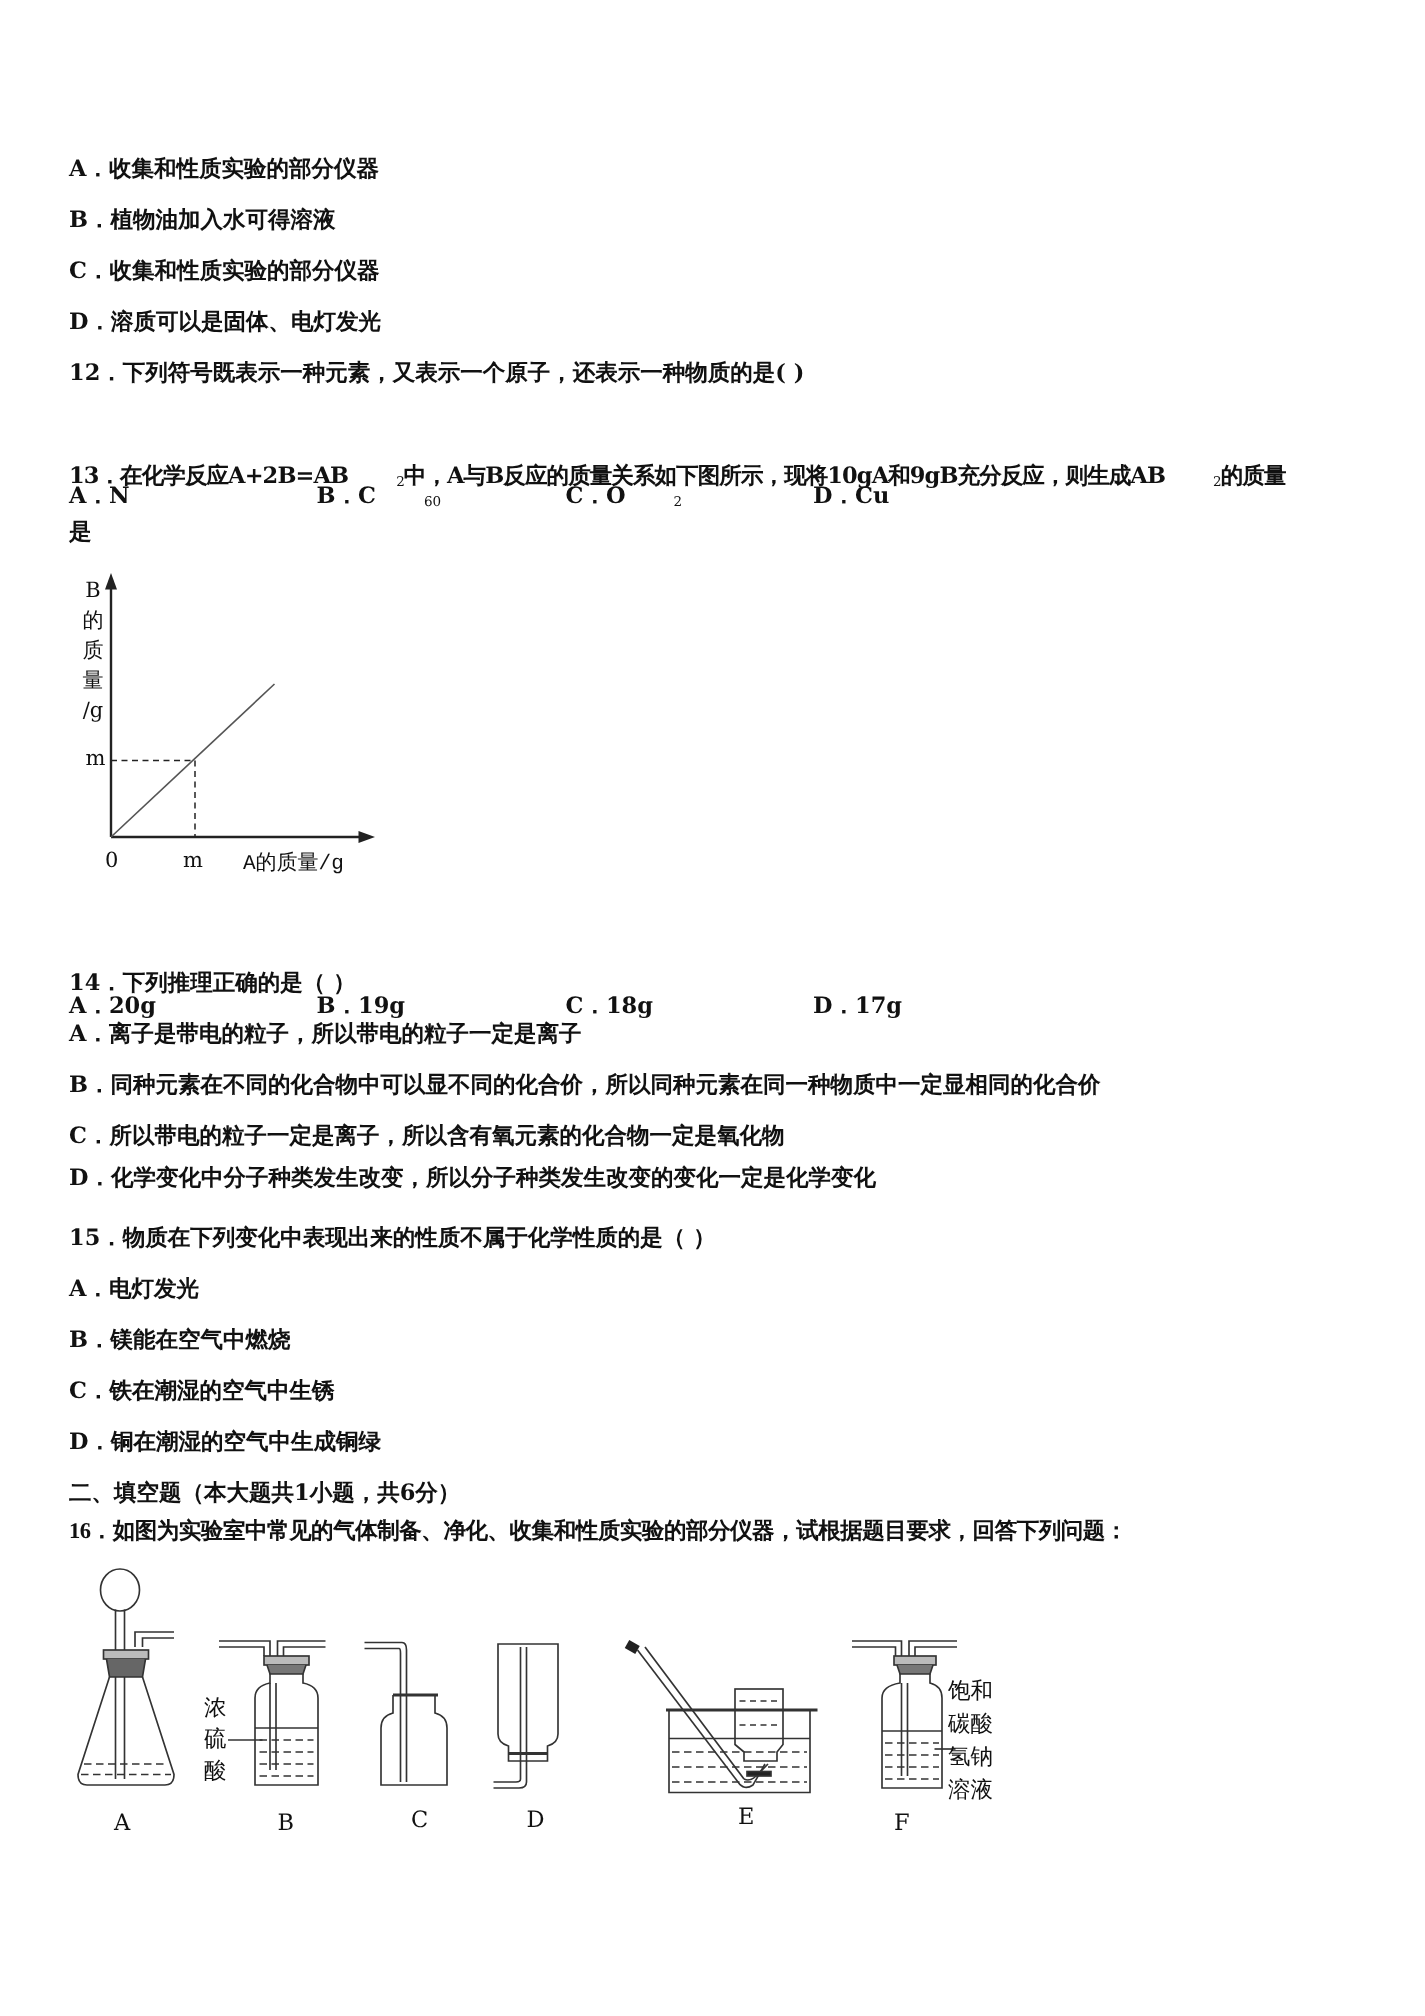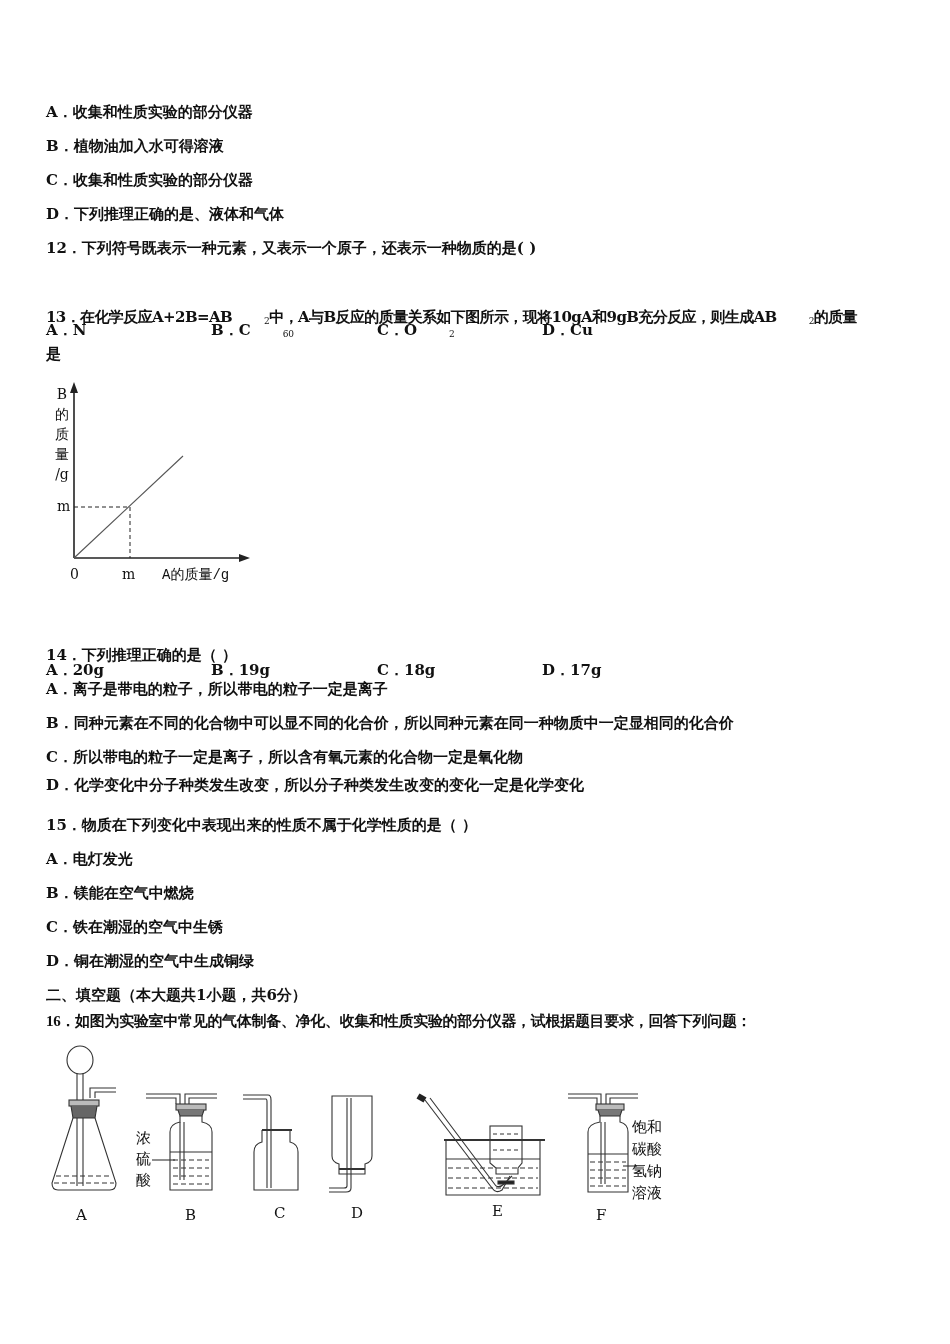--- a/index.html
+++ b/index.html
@@ -10,21 +10,21 @@
   .opt-row span.opt { position: absolute; top: 0; white-space: nowrap; }
   sub { font-size: 9px; vertical-align: -2px; font-weight: normal; padding-left: 32px; }
   .figure { position: absolute; }
 </style>
 </head>
 <body>
 
 <div class="line" style="top:102px"><span>A．</span><span>收集和性质实验的部分仪器</span></div>
 <div class="line" style="top:136px"><span>B．</span><span>植物油加入水可得溶液</span></div>
 <div class="line" style="top:170px"><span>C．</span><span>收集和性质实验的部分仪器</span></div>
-<div class="line" style="top:204px"><span>D．</span><span>下列推理正确的是、液体和气体</span></div>
+<div class="line" style="top:204px"><span>D．</span><span>溶质可以是固体、电灯发光</span></div>
 
 <div class="line" style="top:238px">12．下列符号既表示一种元素，又表示一个原子，还表示一种物质的是(   )</div>
 <div class="opt-row" style="top:272px; width:860px; height:20px;">
   <span class="opt" style="left:0"><span>A．</span><span>N</span></span>
   <span class="opt" style="left:165px"><span>B．</span><span>C</span><sub>60</sub></span>
   <span class="opt" style="left:331px"><span>C．</span><span>O</span><sub>2</sub></span>
   <span class="opt" style="left:496px"><span>D．</span><span>Cu</span></span>
 </div>
 
 <div class="line" style="top:307px; letter-spacing:-0.6px;"><span>13．在化学反应A+2B=AB</span><sub>2</sub><span>中，A与B反应的质量关系如下图所示，现将10gA和9gB充分反应，则生成AB</span><sub>2</sub><span>的质量</span></div>

